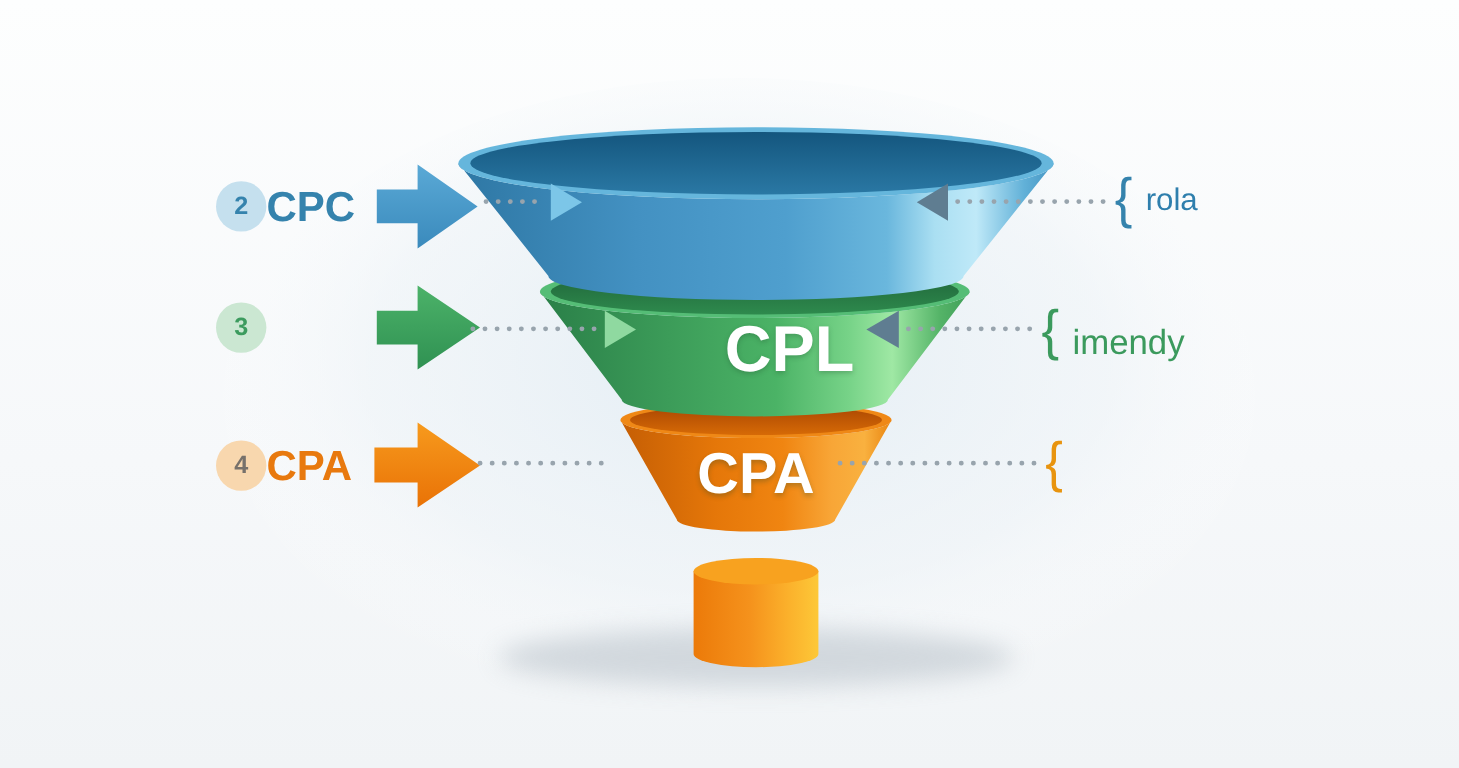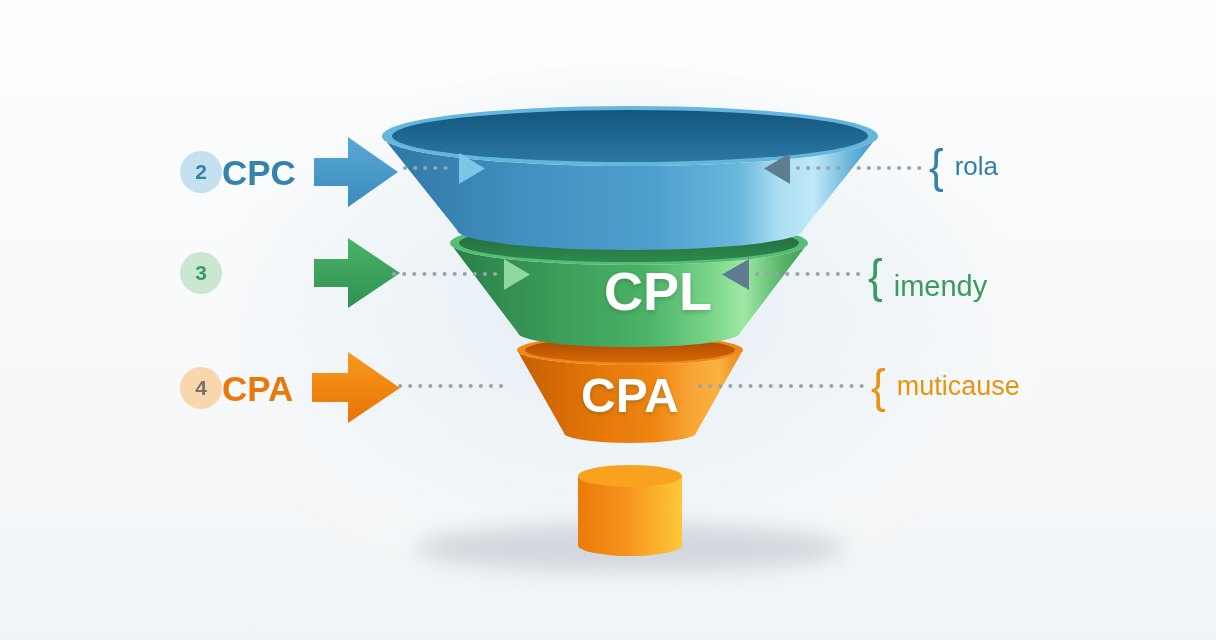--- a/index.html
+++ b/index.html
@@ -235,16 +235,15 @@
   <div class="annot annot-1">
     <span class="annot-brace b-blue">{</span>
     <span class="annot-text">rola</span>
   </div>
   <div class="annot annot-2">
     <span class="annot-brace b-green">{</span>
     <span class="annot-text">imendy</span>
   </div>
   <div class="annot annot-3">
     <span class="annot-brace b-orange">{</span>
-    <span class="annot-text">muticause</span>
   </div>
 
 </div>
 
 </body></html>

